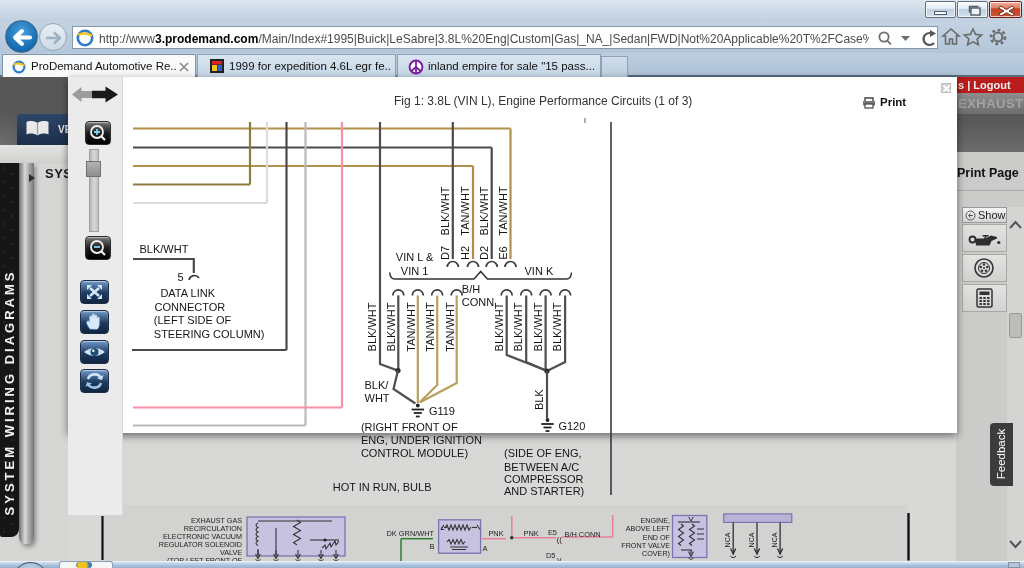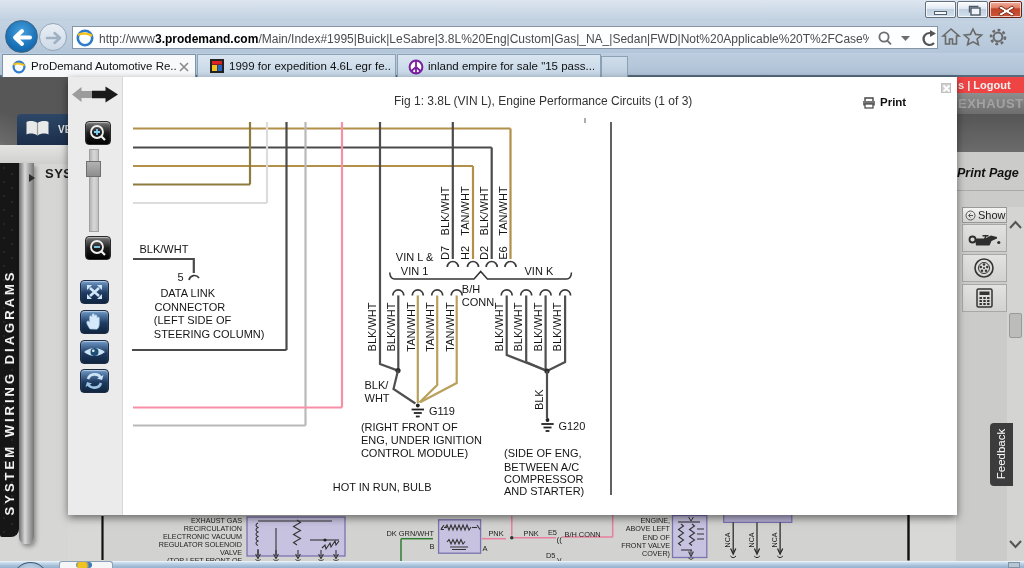--- a/index.html
+++ b/index.html
@@ -44,36 +44,36 @@
   #leather { left:0; top:163px; width:19px; height:374px; background:#161616; border-radius:0 0 8px 2px;
     background-image:radial-gradient(circle at 4px 5px, #262626 .8px, transparent 1.3px),radial-gradient(circle at 12px 11px, #282828 .8px, transparent 1.3px); background-size:16px 14px;}
   #vertlabel { left:-116px; top:222px; width:250px; text-align:center; transform:rotate(-90deg); color:#f2f2f2;
     font-size:13px; font-weight:bold; letter-spacing:3px; white-space:nowrap;}
   #silverbar { left:19px; top:163px; width:15px; height:381px; border-radius:0 0 7px 7px;
     background:linear-gradient(90deg,#6d6d6d,#d9d9d9 40%,#b5b5b5 60%,#757575); box-shadow:2px 3px 4px rgba(0,0,0,.35);}
   #panelarrow { left:29px; top:174px; width:0; height:0; border-left:6px solid #2d2d2d; border-top:4px solid transparent; border-bottom:4px solid transparent;}
 
   
   #sidebar { left:956px; top:77px; width:68px; height:484px; background:#cbcbc9; }
-  #sbtopbar { left:956px; top:77px; width:68px; height:16px; background:#ef4444; }
+  #sbtopbar { left:956px; top:77px; width:68px; height:16px; background:#b91c1c; }
   #sbtopbar span { position:absolute; left:2px; top:2px; color:#f0f0f0; font-size:11px; font-weight:bold; }
   #demandband { left:956px; top:93px; width:68px; height:21px; background:linear-gradient(#8e8e8e,#6d6d6d); }
   #demandband span { position:absolute; left:2px; top:3px; color:#a2a2a2; font-size:13px; font-weight:bold; letter-spacing:.5px;}
   #darkband2 { left:956px; top:114px; width:68px; height:38px; background:linear-gradient(#565656,#6b6b6b); }
-  #printpage { left:957px; top:166px; font-size:12.5px; font-weight:bold; color:#111;font-style:italic; }
+  #printpage { left:957px; top:166px; font-size:12.5px; font-weight:bold; color:#111; }
   #sbsep { left:956px; top:190px; width:68px; height:1px; background:#aaa; }
   #showbtn { left:962px; top:207px; width:45px; height:16px; background:linear-gradient(#f5f5f5,#d5d5d3); border:1px solid #999; font-size:11px; color:#222;padding-left:24px; }
   .toolbtn { left:962px; width:45px; height:28px; background:linear-gradient(#e2e2e0,#d2d2d0); border:1px solid #a8a8a6; }
   #scrollcol { left:1007px; top:207px; width:17px; height:354px; background:#d4d4d2; }
   #scrollthumb { left:1009px; top:313px; width:13px; height:25px; background:#bcbcba; border:1px solid #9a9a98; border-radius:2px;}
   #feedback { left:990px; top:423px; width:23px; height:63px; background:#3c3c3c; border-radius:4px 0 0 4px; }
   #feedback span { position:absolute; left:-21px; top:25px; display:block; width:63px; text-align:center; transform:rotate(-90deg); color:#fff; font-size:11.5px; }
 
   
-  #modal { left:68px; top:77px; width:889px; height:438px; background:#fff; box-shadow:0 3px 8px rgba(0,0,0,.5); z-index:10; }
+  #modal { left:68px; top:77px; width:889px; height:356px; background:#fff; box-shadow:0 3px 8px rgba(0,0,0,.5); z-index:10; }
   #mtoolbar { position:absolute; left:0; top:0; width:55px; height:438px; background:#ebebeb; border-right:1px solid #d8d8d8;}
   #mtitle { position:absolute; left:326px; top:17px; font-size:12px; color:#333; }
   #mprint { position:absolute; left:812px; top:19px; font-size:11.5px; font-weight:bold; color:#111;text-align:right; }
   #mclose { position:absolute; left:873px; top:6px; width:10px; height:10px; background:#cfcfcf; border:1px solid #c0c0c0; }
   .navarr { position:absolute; }
   .toolbtn2 { position:absolute; left:17px; width:26px; height:24px; border-radius:4px;
      background:linear-gradient(#7a7a7a,#1d1d1d 50%,#000); border:1px solid #2a2a2a; box-shadow:inset 0 1px 1px rgba(255,255,255,.5);}
   .bluebtn { position:absolute; left:12px; width:29px; height:24px; border-radius:4px;
      background:linear-gradient(#6f99c8,#1e3a60 55%,#102540); border:1px solid #1c2c44; box-shadow:inset 0 1px 1px rgba(255,255,255,.5);}
   #slidertrack { position:absolute; left:20.5px; top:72px; width:10px; height:83px; background:linear-gradient(90deg,#b5b5b5,#d8d8d8,#c2c2c2); border:1px solid #a0a0a0;}

